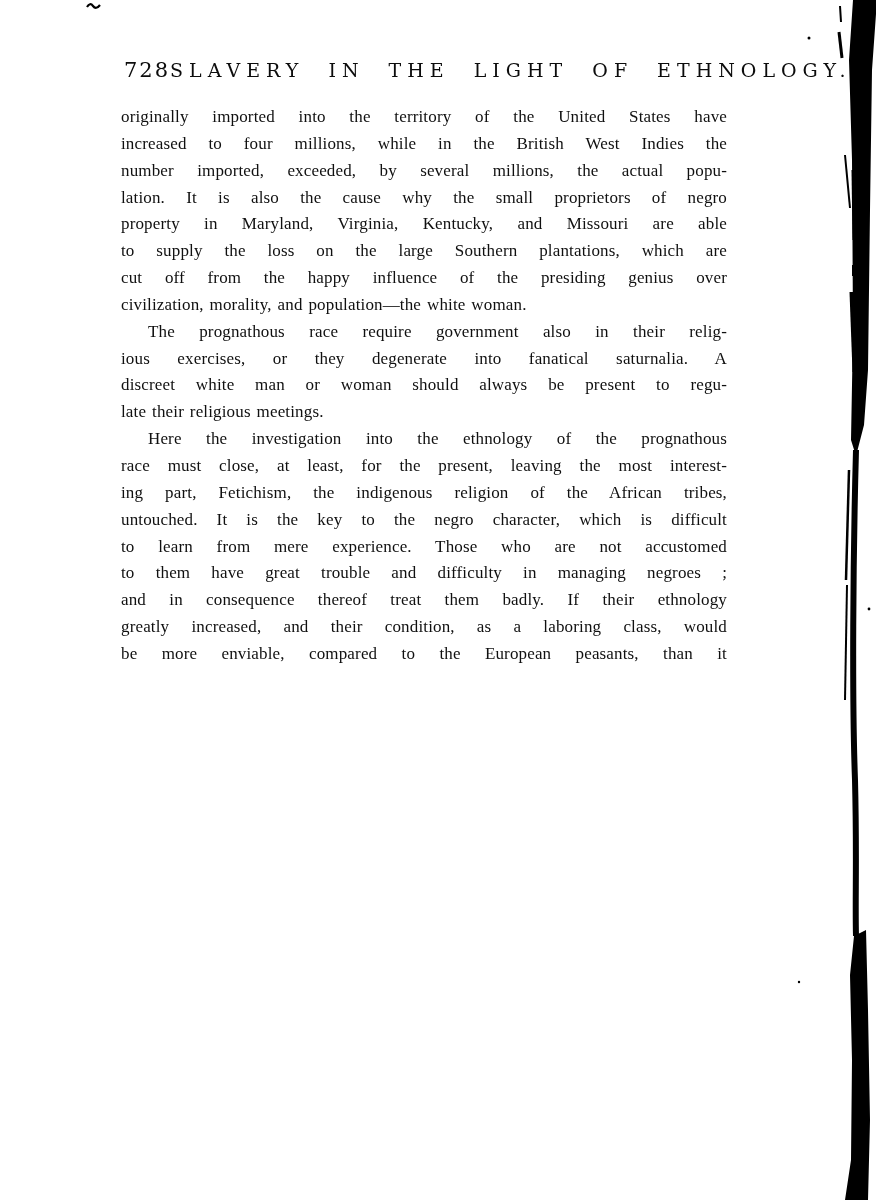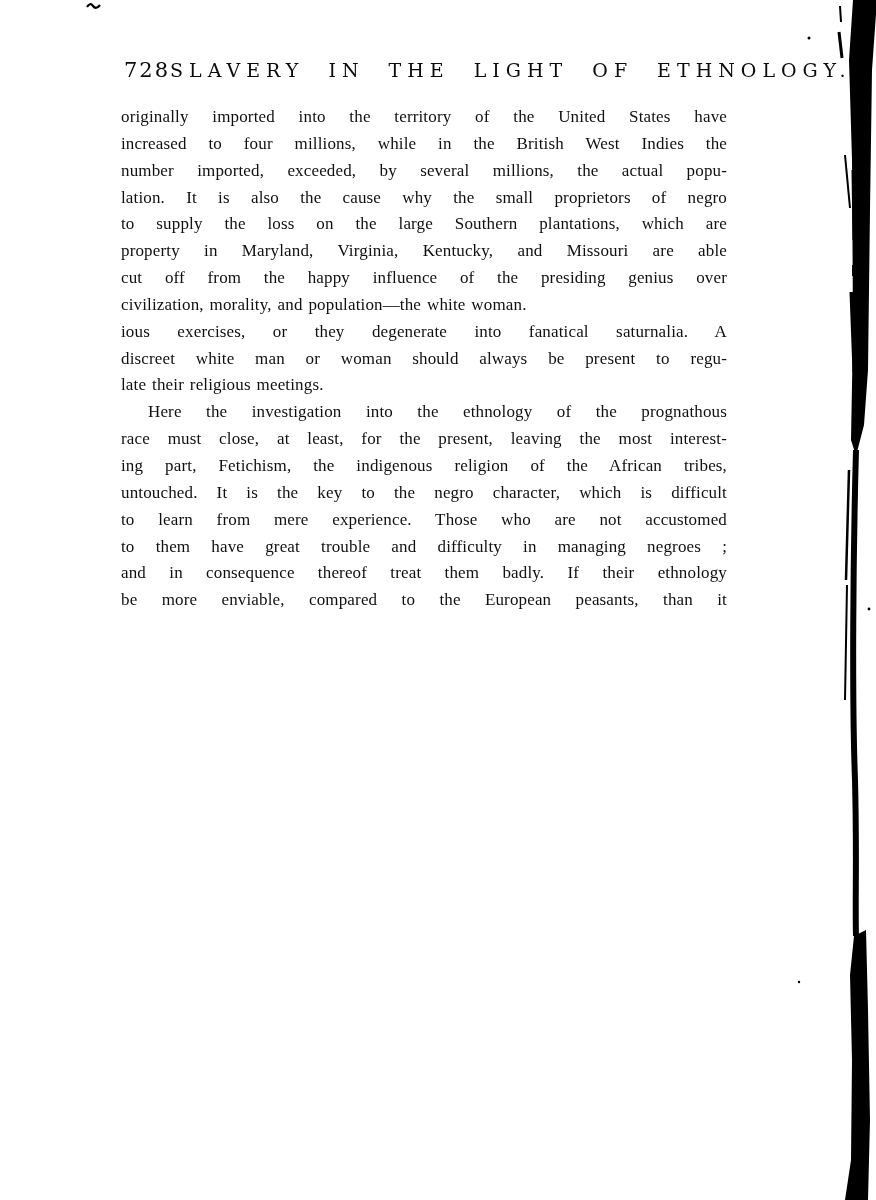--- a/index.html
+++ b/index.html
@@ -76,34 +76,36 @@
   <header class="page-header">
     <span class="pagenum">728</span>
     <span class="running-title">SLAVERY IN THE LIGHT OF ETHNOLOGY.</span>
   </header>
 
   <div class="body-text">
       <div class="line">originally imported into the territory of the United States have</div>
       <div class="line">increased to four millions, while in the British West Indies the</div>
       <div class="line">number imported, exceeded, by several millions, the actual popu-</div>
       <div class="line">lation. It is also the cause why the small proprietors of negro</div>
+      <div class="line">property in Maryland, Virginia, Kentucky, and Missouri are able</div>
       <div class="line">to supply the loss on the large Southern plantations, which are</div>
-      <div class="line">property in Maryland, Virginia, Kentucky, and Missouri are able</div>
       <div class="line">cut off from the happy influence of the presiding genius over</div>
       <div class="line last">civilization, morality, and population—the white woman.</div>
+      <div class="line indent">The prognathous race require government also in their relig-</div>
       <div class="line">ious exercises, or they degenerate into fanatical saturnalia. A</div>
       <div class="line">discreet white man or woman should always be present to regu-</div>
       <div class="line last">late their religious meetings.</div>
       <div class="line indent">Here the investigation into the ethnology of the prognathous</div>
       <div class="line">race must close, at least, for the present, leaving the most interest-</div>
       <div class="line">ing part, Fetichism, the indigenous religion of the African tribes,</div>
       <div class="line">untouched. It is the key to the negro character, which is difficult</div>
       <div class="line">to learn from mere experience. Those who are not accustomed</div>
       <div class="line">to them have great trouble and difficulty in managing negroes&nbsp;;</div>
       <div class="line">and in consequence thereof treat them badly. If their ethnology</div>
+      <div class="line">greatly increased, and their condition, as a laboring class, would</div>
       <div class="line">be more enviable, compared to the European peasants, than it</div>
     </div>
 
   <svg class="artifact-layer" width="876" height="1200" viewBox="0 0 876 1200" xmlns="http://www.w3.org/2000/svg">
 
     <path d="M853,0 L876,0 L876,14 L872,70 L870,210 L868,370 L864,425 L856,456 L851,440 L853,330 L852,160 L849,60 Z" fill="#000000"></path>
 
     <path fill="none" stroke-width="6" d="M856,450 C853,560 852,700 855,780 C857,860 855,900 856,936" stroke="#000000"></path>
 
     <path d="M854,936 L866,930 L868,1010 L870,1120 L868,1200 L845,1200 L851,1160 L852,1060 L850,975 Z" fill="#000000"></path>

